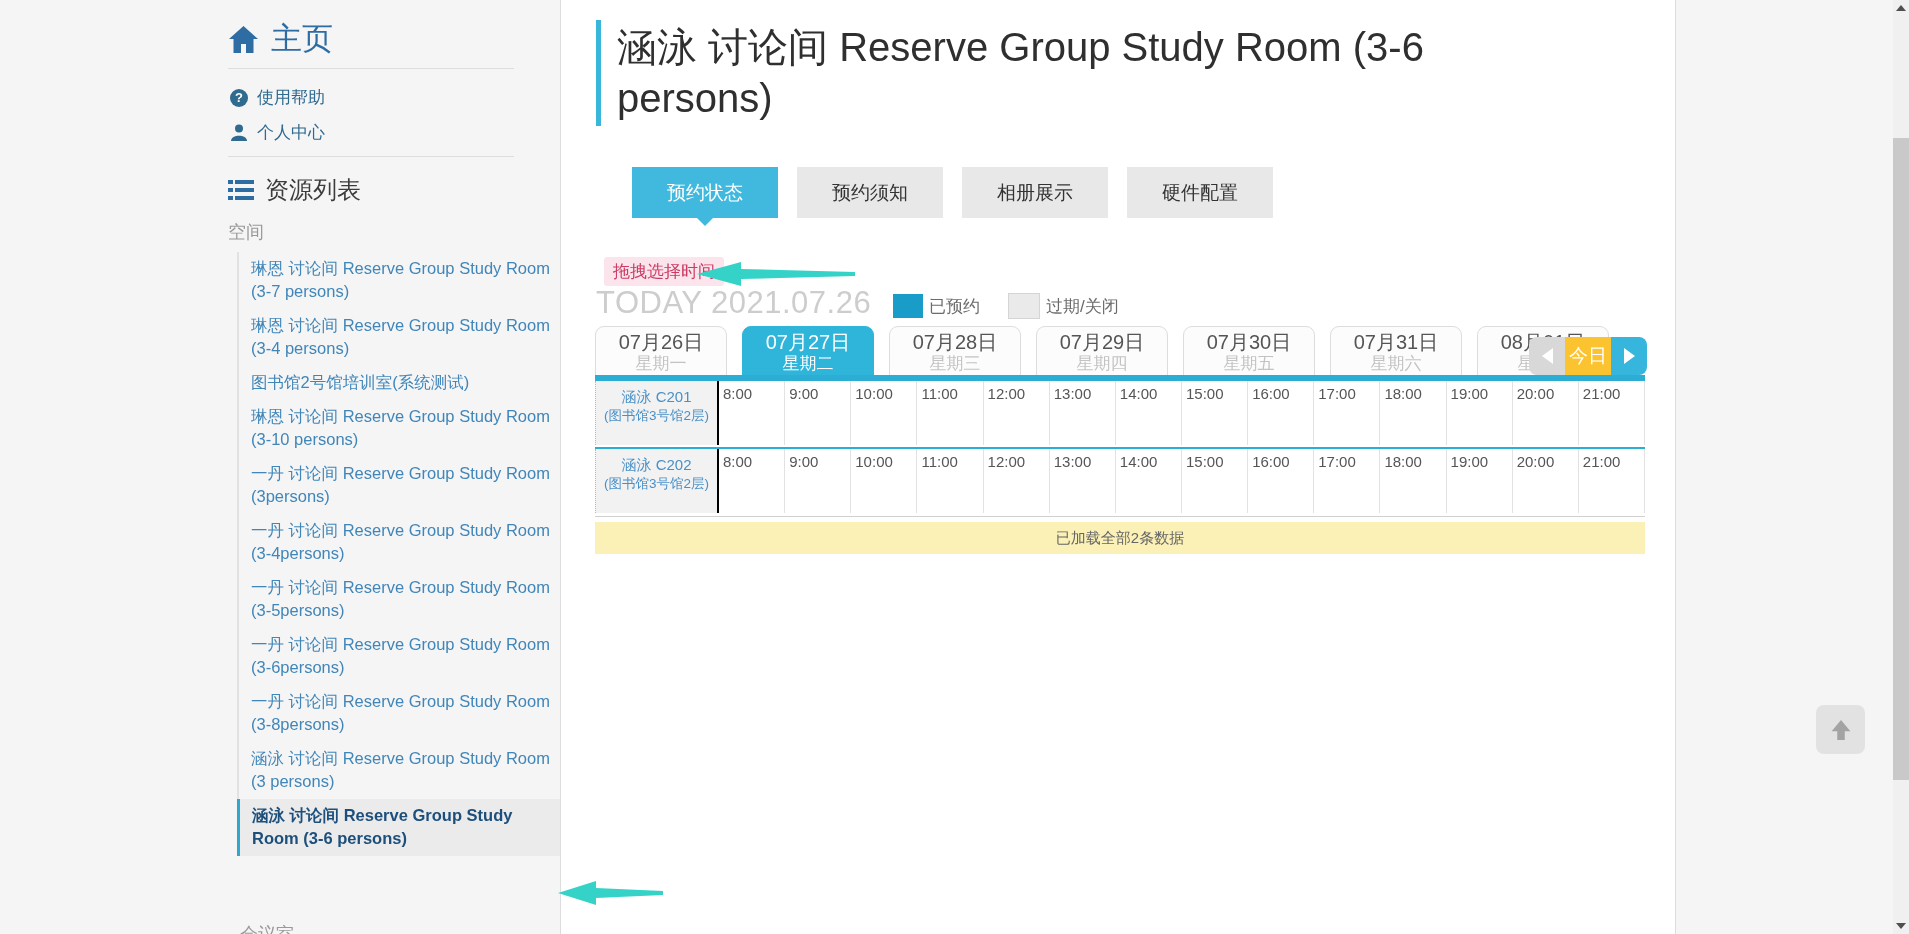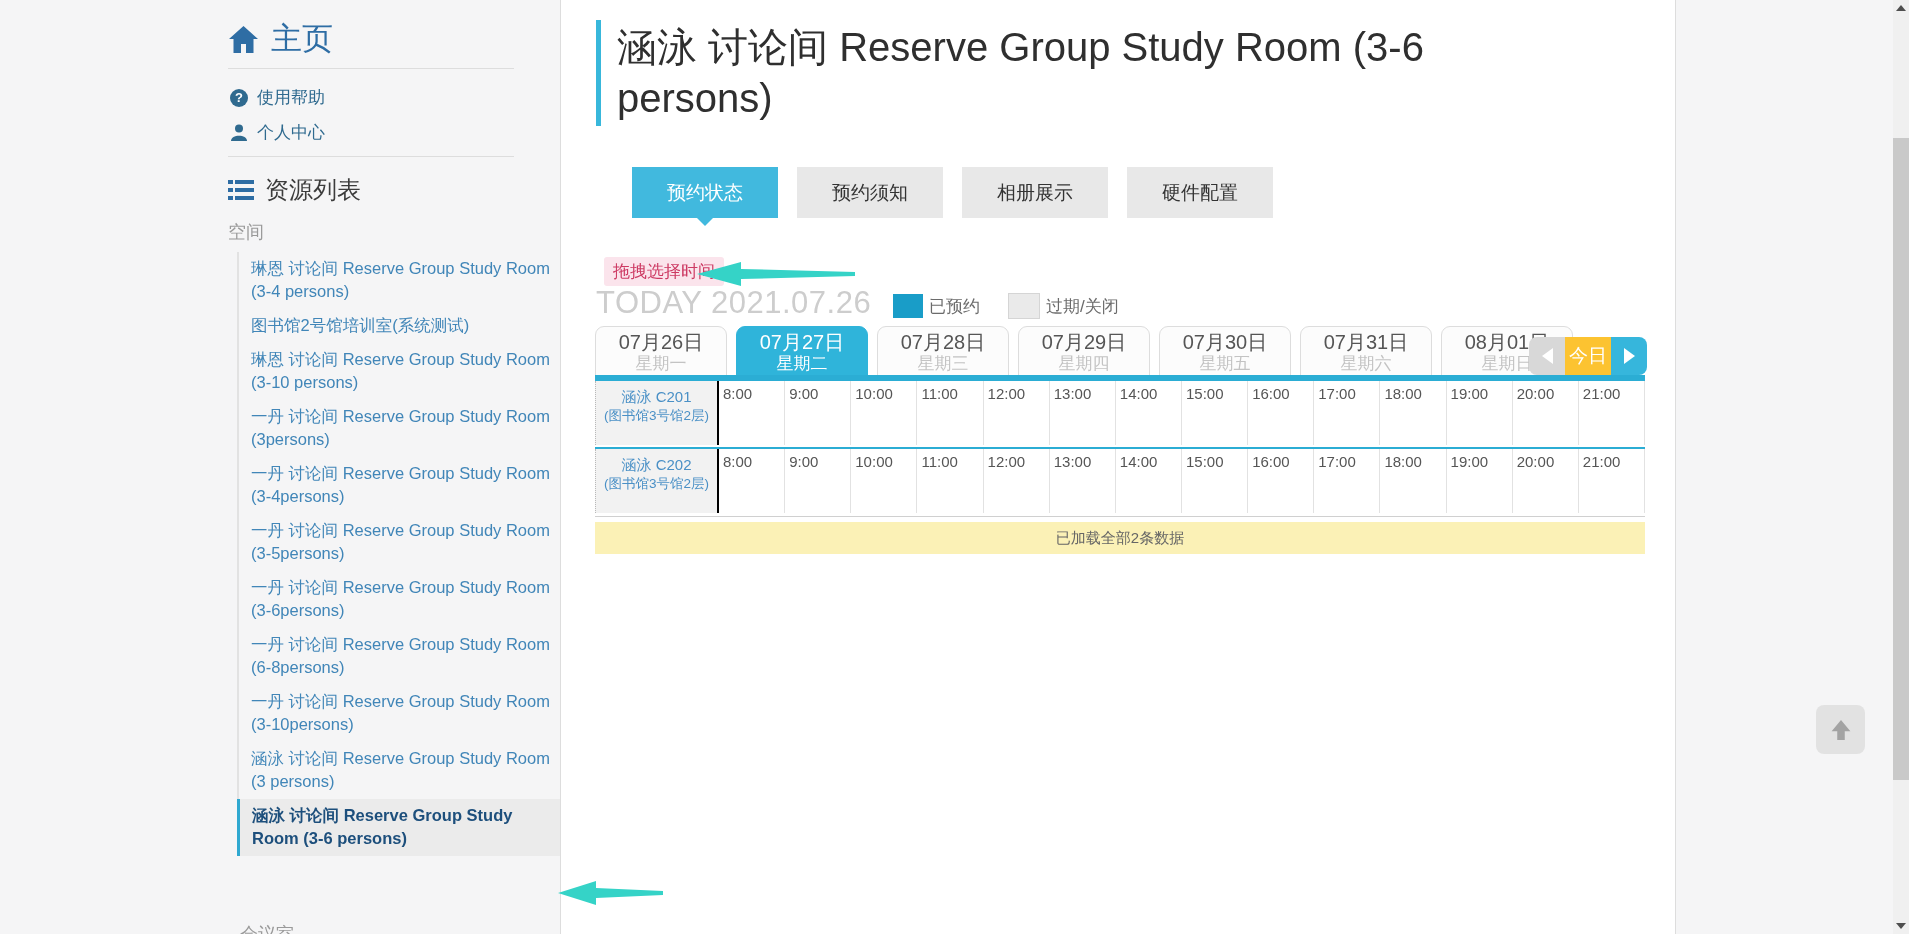--- a/index.html
+++ b/index.html
@@ -28,21 +28,21 @@
   #drag-hint{position:absolute;left:604px;top:257px;background:#fbe4ec;color:#cd3a63;font-size:17px;padding:3px 9px;border-radius:3px;}
   .annot{position:absolute;}
   #today-label{position:absolute;left:596px;top:285px;font-size:31px;color:#cdcdcd;letter-spacing:0.5px;}
   #legend{position:absolute;left:893px;top:293px;display:flex;align-items:center;font-size:17px;color:#6b6b6b;}
   .lg-box{width:30px;height:24px;margin-right:6px;}
   .lg-res{background:#199dc8;}
   .lg-exp{background:#eaeaea;border:1px solid #d5d5d5;}
   .lg-gap{width:28px;}
 
   #date-tabs{position:absolute;left:595px;top:326px;display:flex;}
-  .dtab{width:132px;height:50px;box-sizing:border-box;background:#fcfcfc;border:1px solid #ddd;border-radius:9px 9px 0 0;margin-right:9px;text-align:center;padding-top:3px;cursor:pointer;}
+  .dtab{width:132px;height:50px;box-sizing:border-box;background:#fcfcfc;border:1px solid #ddd;border-radius:9px 9px 0 0;margin-right:15px;text-align:center;padding-top:3px;cursor:pointer;}
   .dtab .d{font-size:20px;color:#555;line-height:24px;}
   .dtab .w{font-size:17px;color:#c3c3c3;line-height:20px;}
   .dtab.active{background:#2fb4da;border-color:#2fb4da;}
   .dtab.active .d,.dtab.active .w{color:#fff;}
   #date-nav{position:absolute;left:1529px;top:337px;display:flex;height:38px;border-radius:8px;overflow:hidden;}
   .nav-btn{width:36px;display:flex;align-items:center;justify-content:center;cursor:pointer;}
   .nav-prev{background:#d8d8d8;}
   .nav-next{background:#36b6dc;}
   .tri-l{width:0;height:0;border:8px solid transparent;border-right:11px solid #fff;border-left:0;}
   .tri-r{width:0;height:0;border:8px solid transparent;border-left:11px solid #fff;border-right:0;}
@@ -101,29 +101,29 @@
         <rect x="0" y="9" width="5" height="4" fill="#2e6da4"></rect>
           <rect x="7" y="9" width="19" height="4" fill="#2e6da4"></rect>
         <rect x="0" y="17" width="5" height="4" fill="#2e6da4"></rect>
           <rect x="7" y="17" width="19" height="4" fill="#2e6da4"></rect>
       </svg>
       <span>资源列表</span>
     </div>
     <div class="space-label">空间</div>
 
     <div id="room-list">
+        <div class="room">琳恩 讨论间 Reserve Group Study Room (3-7 persons)</div>
         <div class="room">琳恩 讨论间 Reserve Group Study Room (3-4 persons)</div>
         <div class="room">图书馆2号馆培训室(系统测试)</div>
         <div class="room">琳恩 讨论间 Reserve Group Study Room (3-10 persons)</div>
         <div class="room">一丹 讨论间 Reserve Group Study Room (3persons)</div>
         <div class="room">一丹 讨论间 Reserve Group Study Room (3-4persons)</div>
         <div class="room">一丹 讨论间 Reserve Group Study Room (3-5persons)</div>
         <div class="room">一丹 讨论间 Reserve Group Study Room (3-6persons)</div>
-        <div class="room">一丹 讨论间 Reserve Group Study Room (6-8persons)</div>
-        <div class="room">一丹 讨论间 Reserve Group Study Room (3-10persons)</div>
+        <div class="room">一丹 讨论间 Reserve Group Study Room (3-8persons)</div>
         <div class="room">涵泳 讨论间 Reserve Group Study Room (3 persons)</div>
         <div class="room sel">涵泳 讨论间 Reserve Group Study Room (3-6 persons)</div>
       </div>
 
     <div class="next-cat">会议室</div>
   </div>
 
   <div id="panel"></div>
 
   <div id="page-title">涵泳 讨论间 Reserve Group Study Room (3-6 persons)</div>

